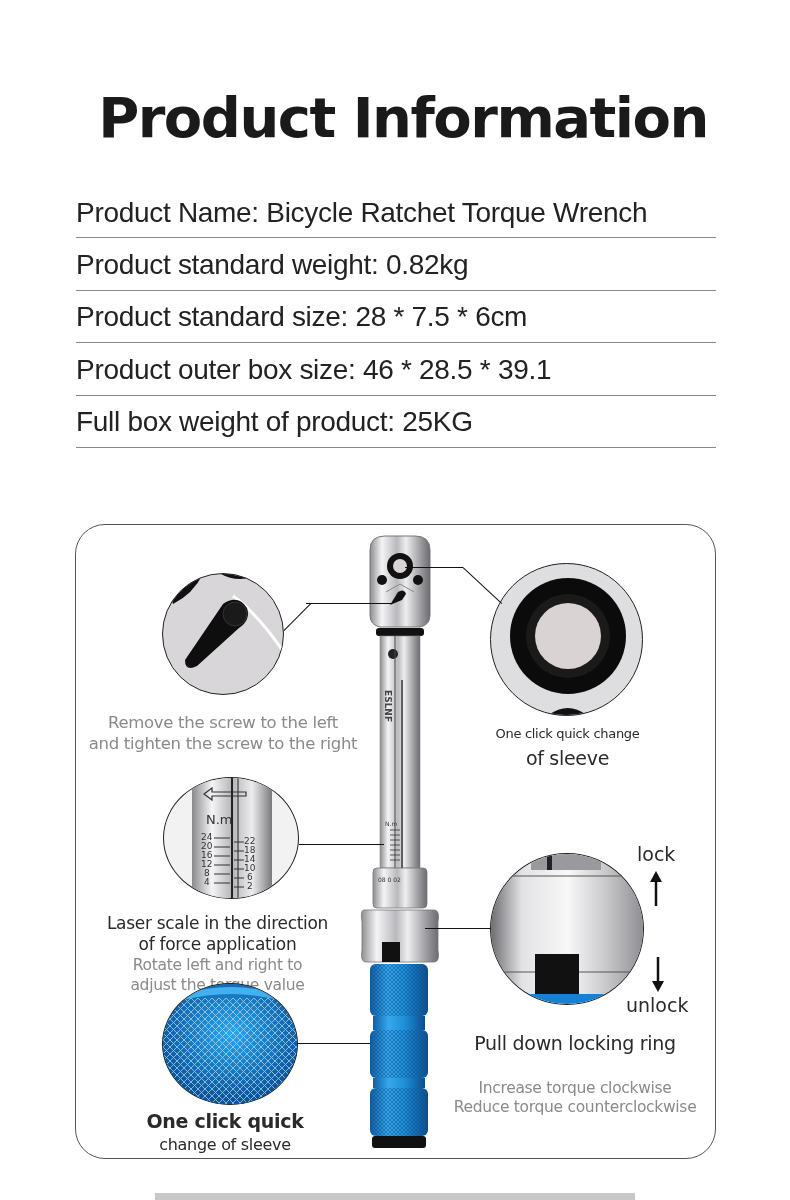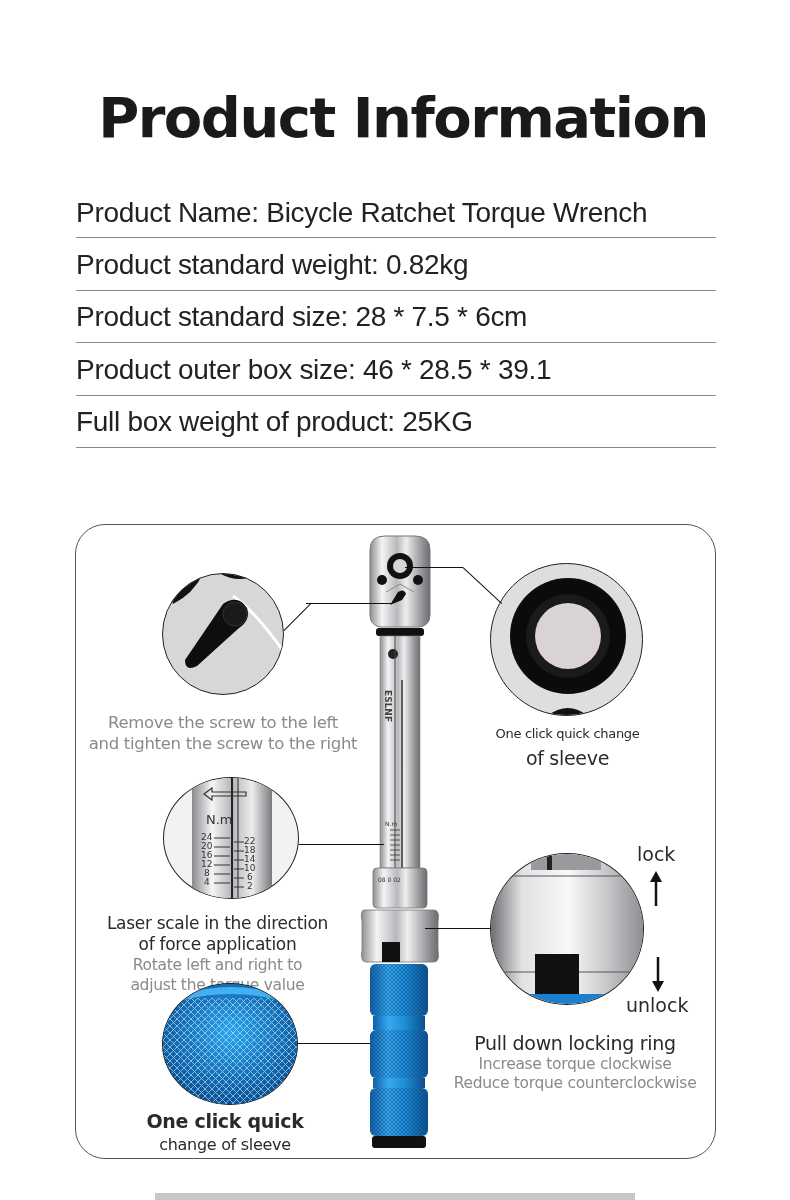--- a/index.html
+++ b/index.html
@@ -236,21 +236,21 @@
   <path d="M2 12 L8 1 L14 12 Z" fill="#111"></path>
 </svg>
 <svg style="position:absolute;left:650px;top:955px;" width="16" height="38" viewBox="0 0 16 38">
   <line x1="8" y1="2" x2="8" y2="30" stroke="#111" stroke-width="2.5"></line>
   <path d="M2 26 L8 37 L14 26 Z" fill="#111"></path>
 </svg>
 <div class="lock-label" style="left:626px;top:994px;">unlock</div>
 
 <div class="caption" style="left:440px;top:1031px;width:270px;">
   <div class="cap-main" style="font-size:19px;line-height:24px;">Pull down locking ring</div>
-  <div class="cap-sub" style="font-size:15.5px;line-height:19px;margin-top:0;">Increase torque clockwise</div>
+  <div class="cap-sub" style="font-size:15.5px;line-height:19px;margin-top:24px;">Increase torque clockwise</div>
   <div class="cap-sub" style="font-size:15.5px;line-height:19px;">Reduce torque counterclockwise</div>
 </div>
 
 <div class="circle" style="left:162px;top:983px;width:136px;height:122px;background:#1a8ad6;">
   <svg width="136" height="122" viewBox="0 0 136 122">
     <defs>
       <pattern id="knurl2" width="7" height="7" patternUnits="userSpaceOnUse">
         <path d="M0 7 L7 0 M0 0 L7 7" stroke="#b8e4ff" stroke-width="0.9"></path>
       </pattern>
       <radialGradient id="blueR" cx="0.5" cy="0.4" r="0.6">

